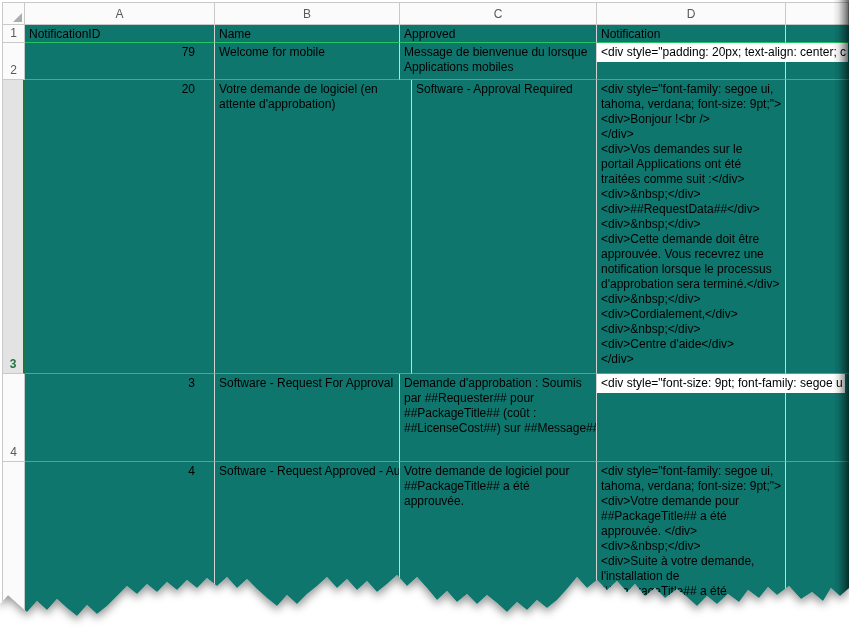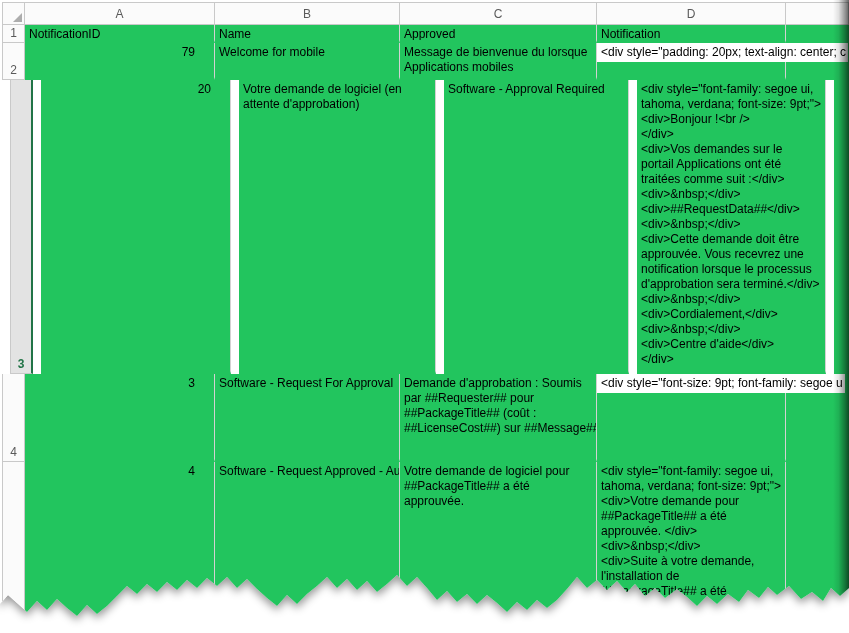--- a/index.html
+++ b/index.html
@@ -9,29 +9,29 @@
   }
   .paper-wrap{filter:drop-shadow(0 4px 4px rgba(0,0,0,0.40));}
   .paper{
     position:absolute;left:0;top:0;width:849px;height:633px;background:#fff;
     clip-path:polygon(0px 0px,849px 0px,849px 588px,840px 596px,831px 588px,823px 601px,812px 592px,801px 599px,789px 586px,777px 595px,768px 587px,759px 598px,748px 590px,739px 602px,728px 594px,717px 604px,707px 596px,697px 606px,687px 597px,677px 589px,665px 598px,655px 588px,645px 596px,635px 584px,627px 592px,617px 581px,607px 590px,597px 580px,587px 588px,577px 577px,567px 589px,557px 600px,547px 608px,537px 600px,527px 610px,517px 602px,507px 612px,497px 603px,487px 595px,477px 604px,467px 594px,457px 602px,447px 591px,437px 600px,427px 588px,417px 577px,407px 586px,397px 575px,387px 584px,377px 592px,367px 581px,357px 590px,347px 579px,337px 588px,327px 577px,317px 586px,307px 594px,297px 604px,287px 595px,277px 606px,267px 598px,257px 589px,247px 579px,237px 588px,227px 577px,217px 586px,207px 578px,197px 588px,187px 580px,177px 590px,167px 582px,157px 592px,147px 584px,137px 594px,127px 586px,117px 596px,107px 606px,97px 614px,87px 605px,77px 616px,67px 608px,57px 599px,47px 610px,37px 601px,27px 612px,17px 603px,8px 595px,0px 604px);
   }
   .sheet{position:absolute;left:2px;top:2px;width:847px;}
   .row{display:flex;}
   
   .cell{
-    box-sizing:border-box;background:#22c55e;color:#000;
+    box-sizing:border-box;background:#0f766e;color:#000;
     font-size:12px;line-height:15px;
     padding:2px 3px 0 4px;white-space:pre;overflow:hidden;
-    border-right:1px solid #d2d2d2;border-bottom:3px solid #22c55e;
+    border-right:1px solid #d2d2d2;border-bottom:1px solid #22c55e;
   }
   .w-hdr{width:23px;} .w-a{width:190px;} .w-b{width:185px;}
   .w-c{width:197px;} .w-d{width:189px;} .w-e{flex:1;border-right:none;}
   .h-colhdr{height:23px;} .h-r1{height:18px;} .h-r2{height:37px;}
-  .h-r3{height:294px;margin-left:8px;} .h-r4{height:88px;} .h-r5{height:175px;}
+  .h-r3{height:294px;} .h-r4{height:88px;} .h-r5{height:175px;}
   
   .hdr{
     background:#fbfbfb;color:#5a5a5a;text-align:center;
     border-right:1px solid #c9c9c9;border-bottom:1px solid #c9c9c9;
     padding:2px 0 0 0;overflow:visible;
   }
   .hdr.top{border-top:1px solid #c9c9c9;line-height:19px;}
   .rowhdr{
     display:flex;align-items:flex-end;justify-content:center;
     border-left:1px solid #c9c9c9;padding:0 0 1px 0;

